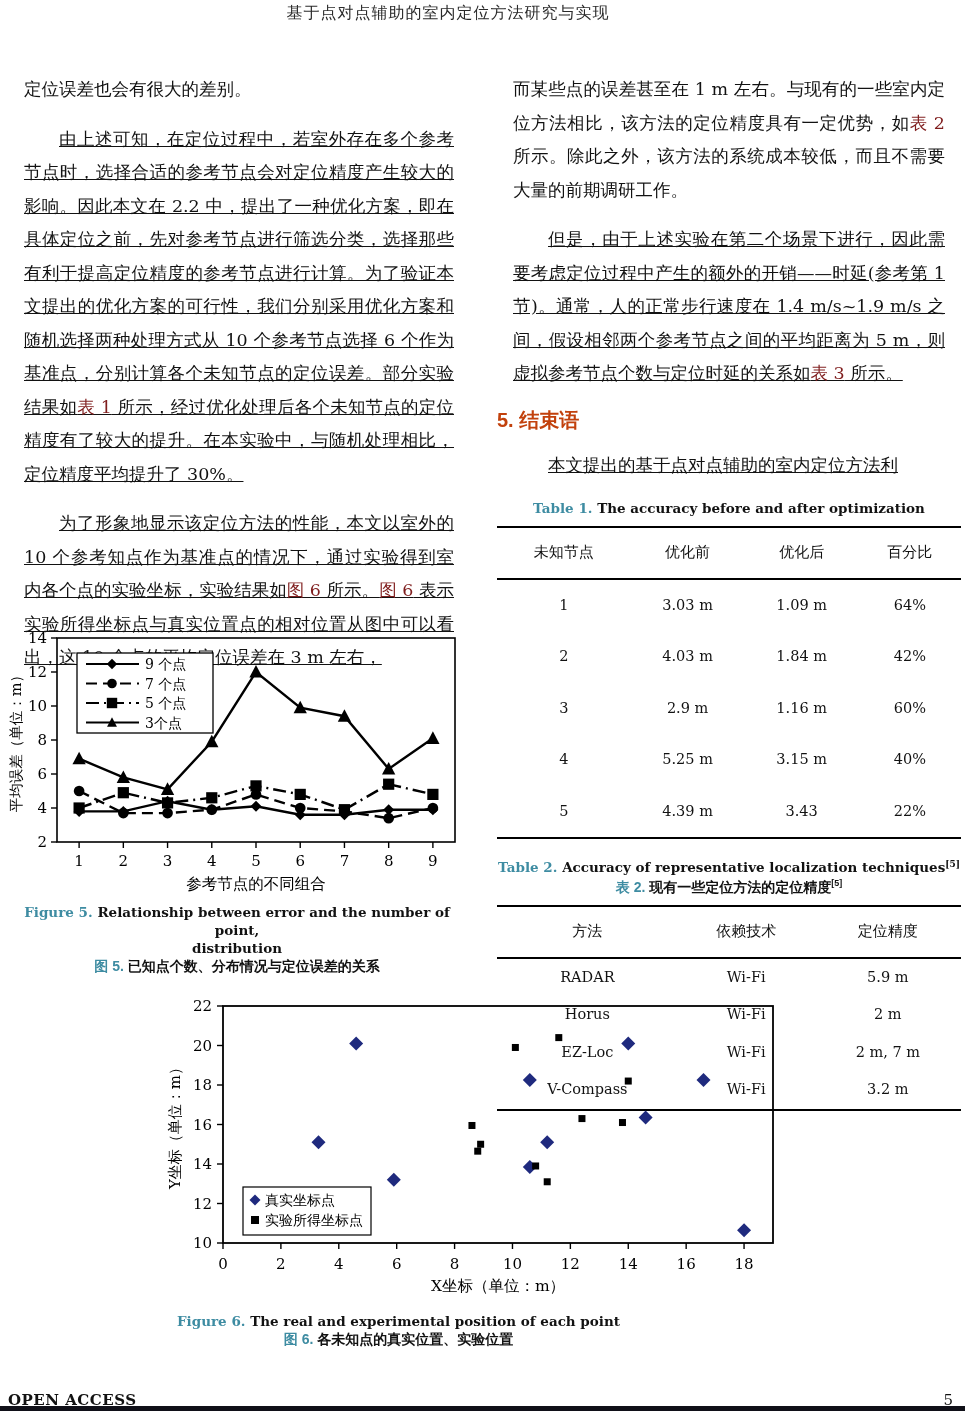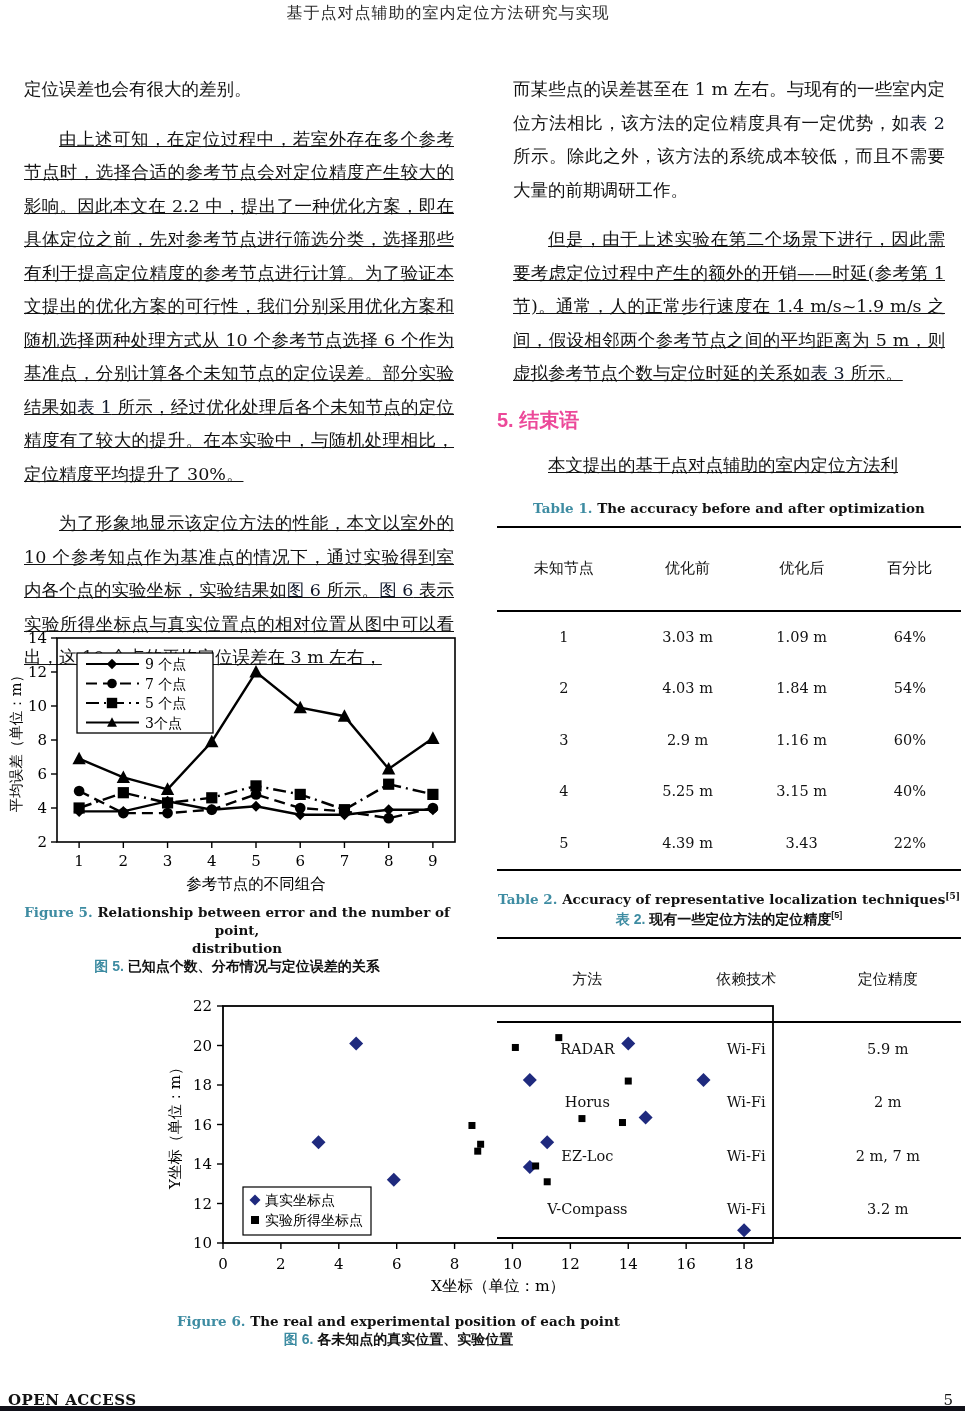--- a/index.html
+++ b/index.html
@@ -10,38 +10,38 @@
   }
   .page-title{
     position:absolute;top:3px;left:0;width:896px;text-align:center;
     font-size:16px;color:#2a2a2a;letter-spacing:1px;
   }
   .col{position:absolute;top:57px;font-size:17.5px;line-height:33.5px;text-align:justify;}
   .col-left{left:8px;width:462px;}
   .col-right{left:497px;width:464px;}
   .col p{margin:16px;}
   .indent{text-indent:2em;text-decoration:underline;}
-  .ref-link{color:#0f172a;}
+  .ref-link{color:#7f1d1d;}
   .sec-heading{
     font-family:"Liberation Sans","DejaVu Sans",sans-serif;font-weight:bold;
-    color:#ec4899;font-size:20px;line-height:26px;margin:12px 0 9px 0;text-align:left;
+    color:#c2410c;font-size:20px;line-height:26px;margin:12px 0 9px 0;text-align:left;
   }
   .tbl-cap{text-align:center;font-weight:bold;font-size:13.5px;line-height:20px;}
   .cap-en{font-family:"DejaVu Serif","Liberation Serif",serif;}
   .cap-zh{font-family:"Liberation Sans","DejaVu Sans",sans-serif;font-size:14px;}
   .cap-prefix{color:#3E8CA2;}
   sup.refmark{font-size:9px;vertical-align:super;line-height:0;}
   table.datatable{
     width:100%;border-collapse:collapse;margin-top:8px;
     border-top:2px solid #000;border-bottom:2px solid #000;
   }
   table.datatable thead tr{border-bottom:2px solid #000;}
-  table.datatable th{font-weight:normal;font-size:15px;padding:24px 2px;text-align:center;}
+  table.datatable th{font-weight:normal;font-size:15px;padding:8px 2px;text-align:center;}
   table.datatable td{font-size:14.5px;padding:9px 2px;text-align:center;}
-  table.t2 td{padding:10px 2px;}
+  table.t2 td{padding:2px 2px;}
   .figure-box{position:absolute;}
   .fig-cap{position:absolute;text-align:center;font-weight:bold;font-size:13.5px;line-height:18px;}
   svg text{font-family:"DejaVu Serif","Liberation Serif",serif;fill:#000;}
   .footer{
     position:absolute;left:8px;top:1391px;width:945px;
     display:flex;justify-content:space-between;align-items:center;
   }
   .footer-left{font-weight:bold;font-size:15px;letter-spacing:0.5px;}
   .footer-right{font-size:15px;}
   .bottom-bar{position:absolute;left:0;bottom:0;width:965px;height:5px;background:#101018;}
@@ -79,21 +79,21 @@
         <tr>
           <td>1</td>
           <td>3.03 m</td>
           <td>1.09 m</td>
           <td>64%</td>
         </tr>
         <tr>
           <td>2</td>
           <td>4.03 m</td>
           <td>1.84 m</td>
-          <td>54%</td>
+          <td>42%</td>
         </tr>
         <tr>
           <td>3</td>
           <td>2.9 m</td>
           <td>1.16 m</td>
           <td>60%</td>
         </tr>
         <tr>
           <td>4</td>
           <td>5.25 m</td>

